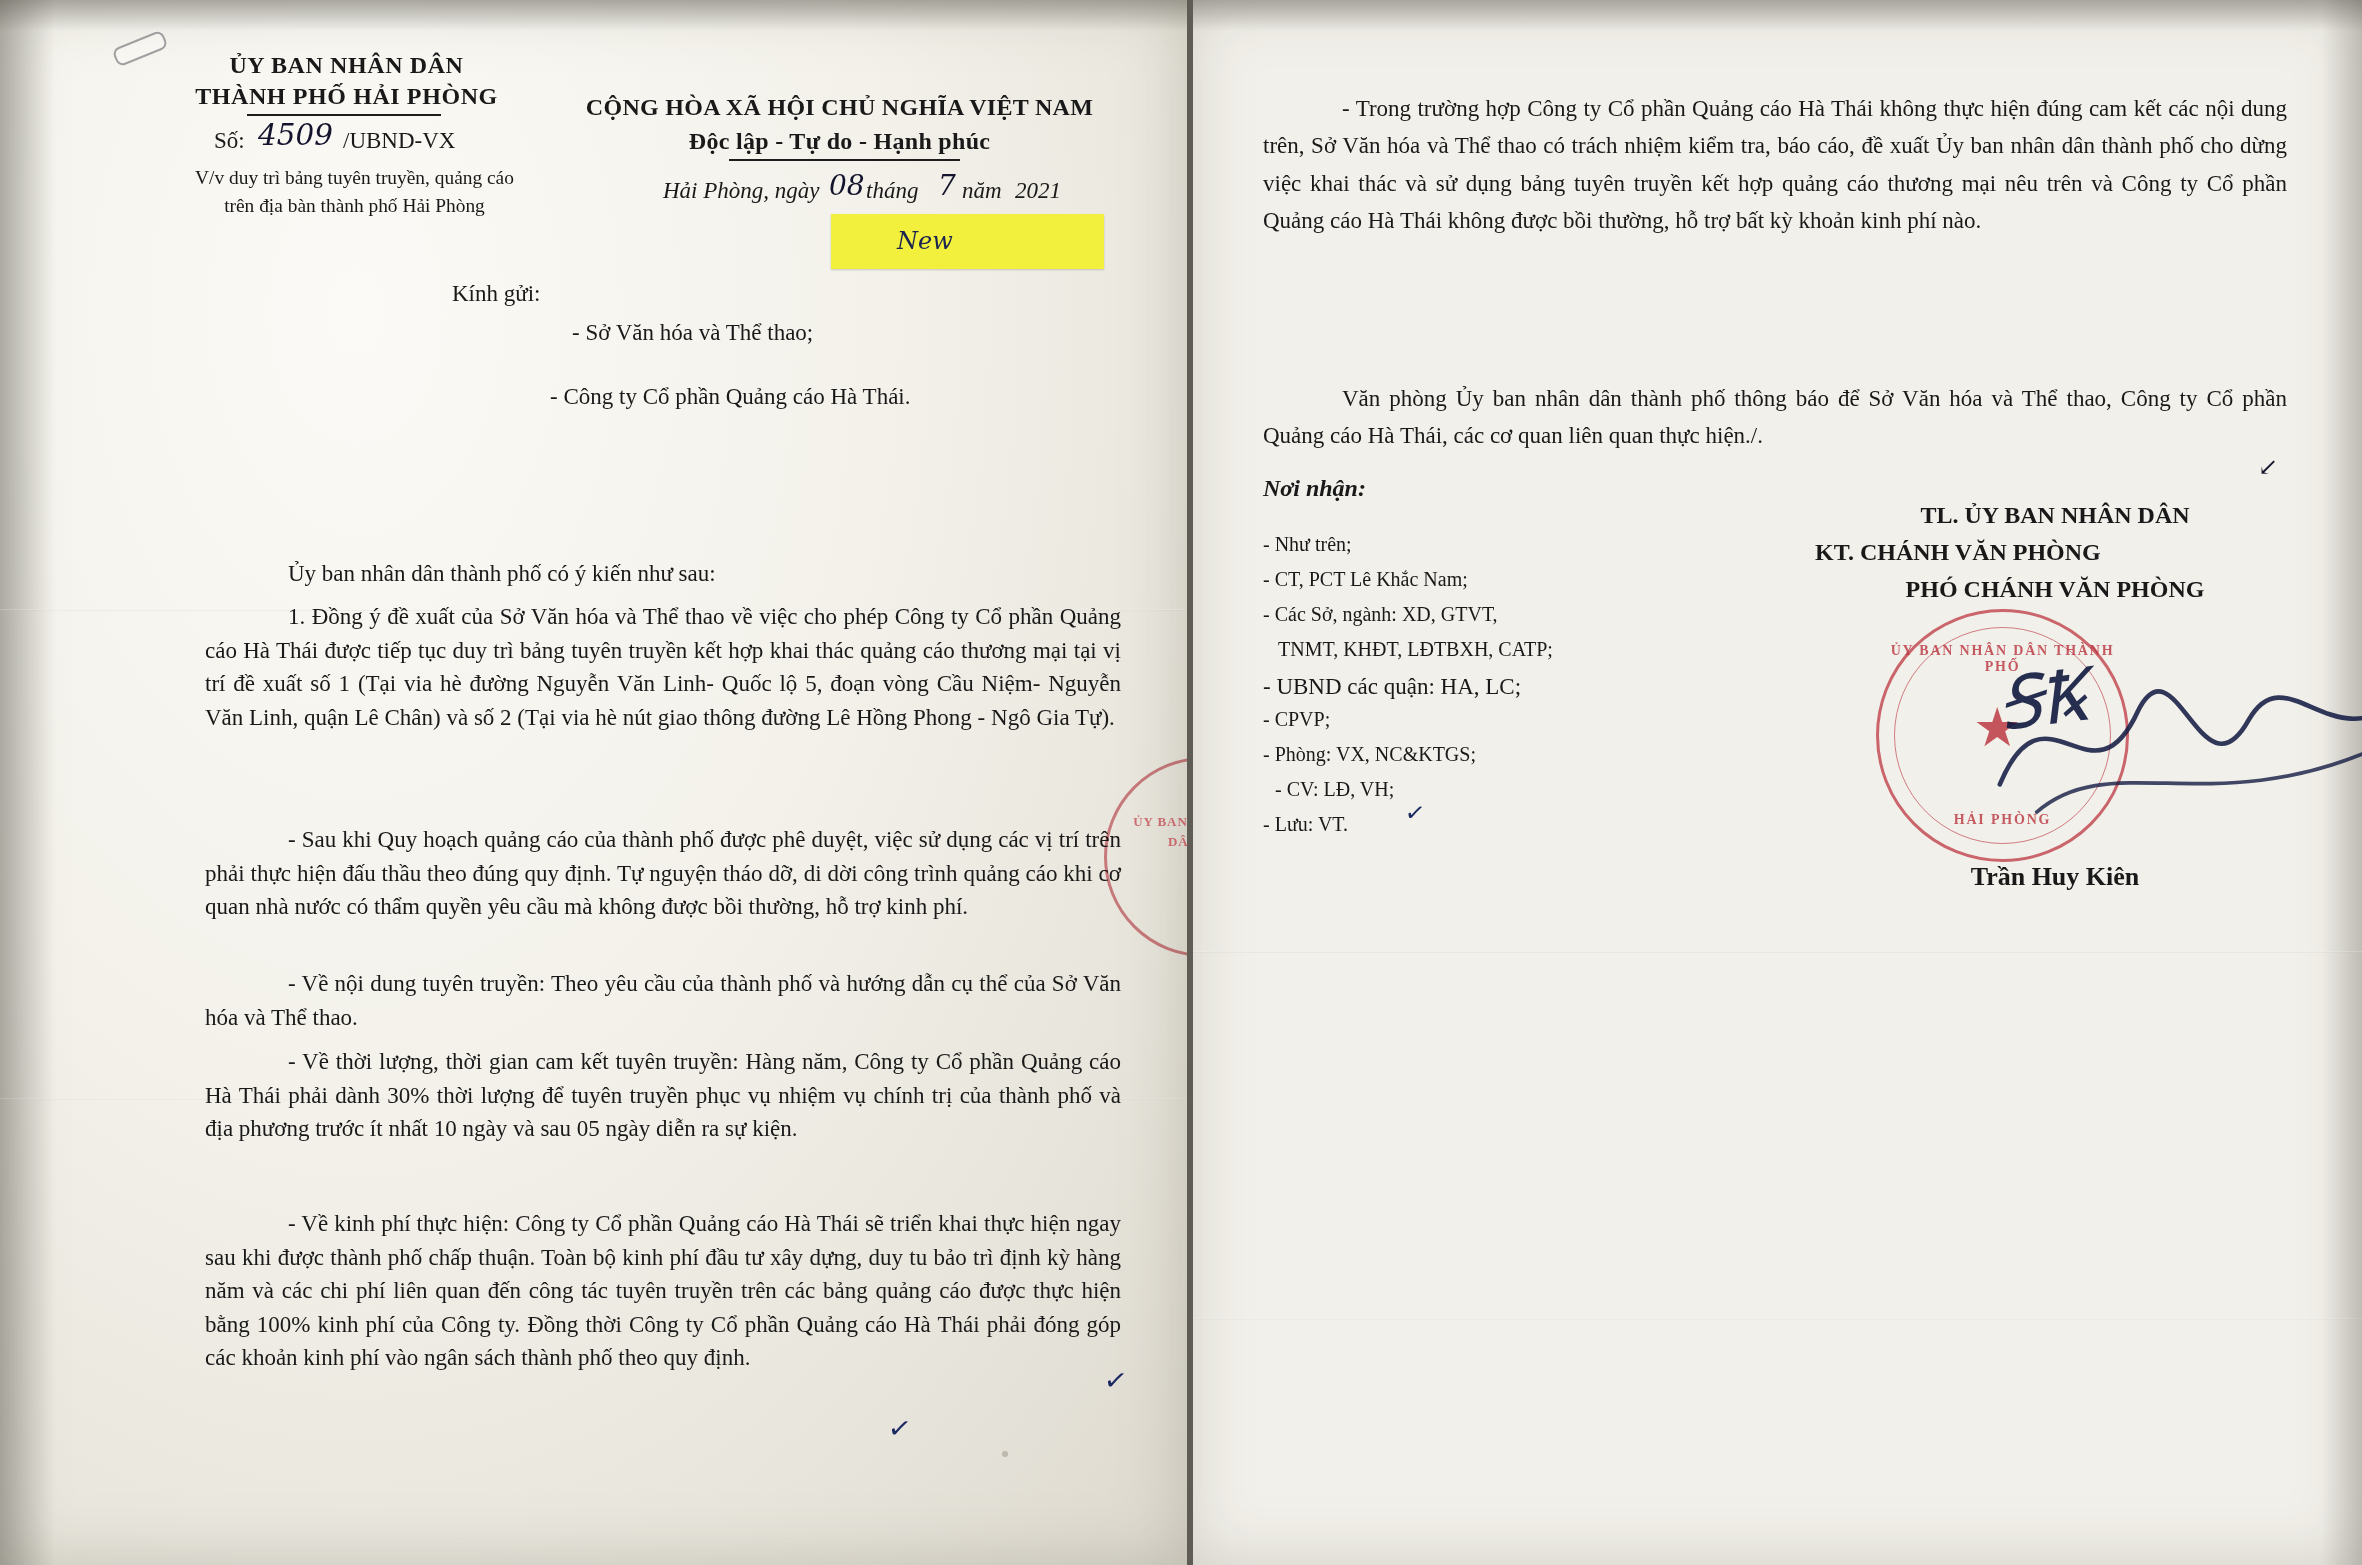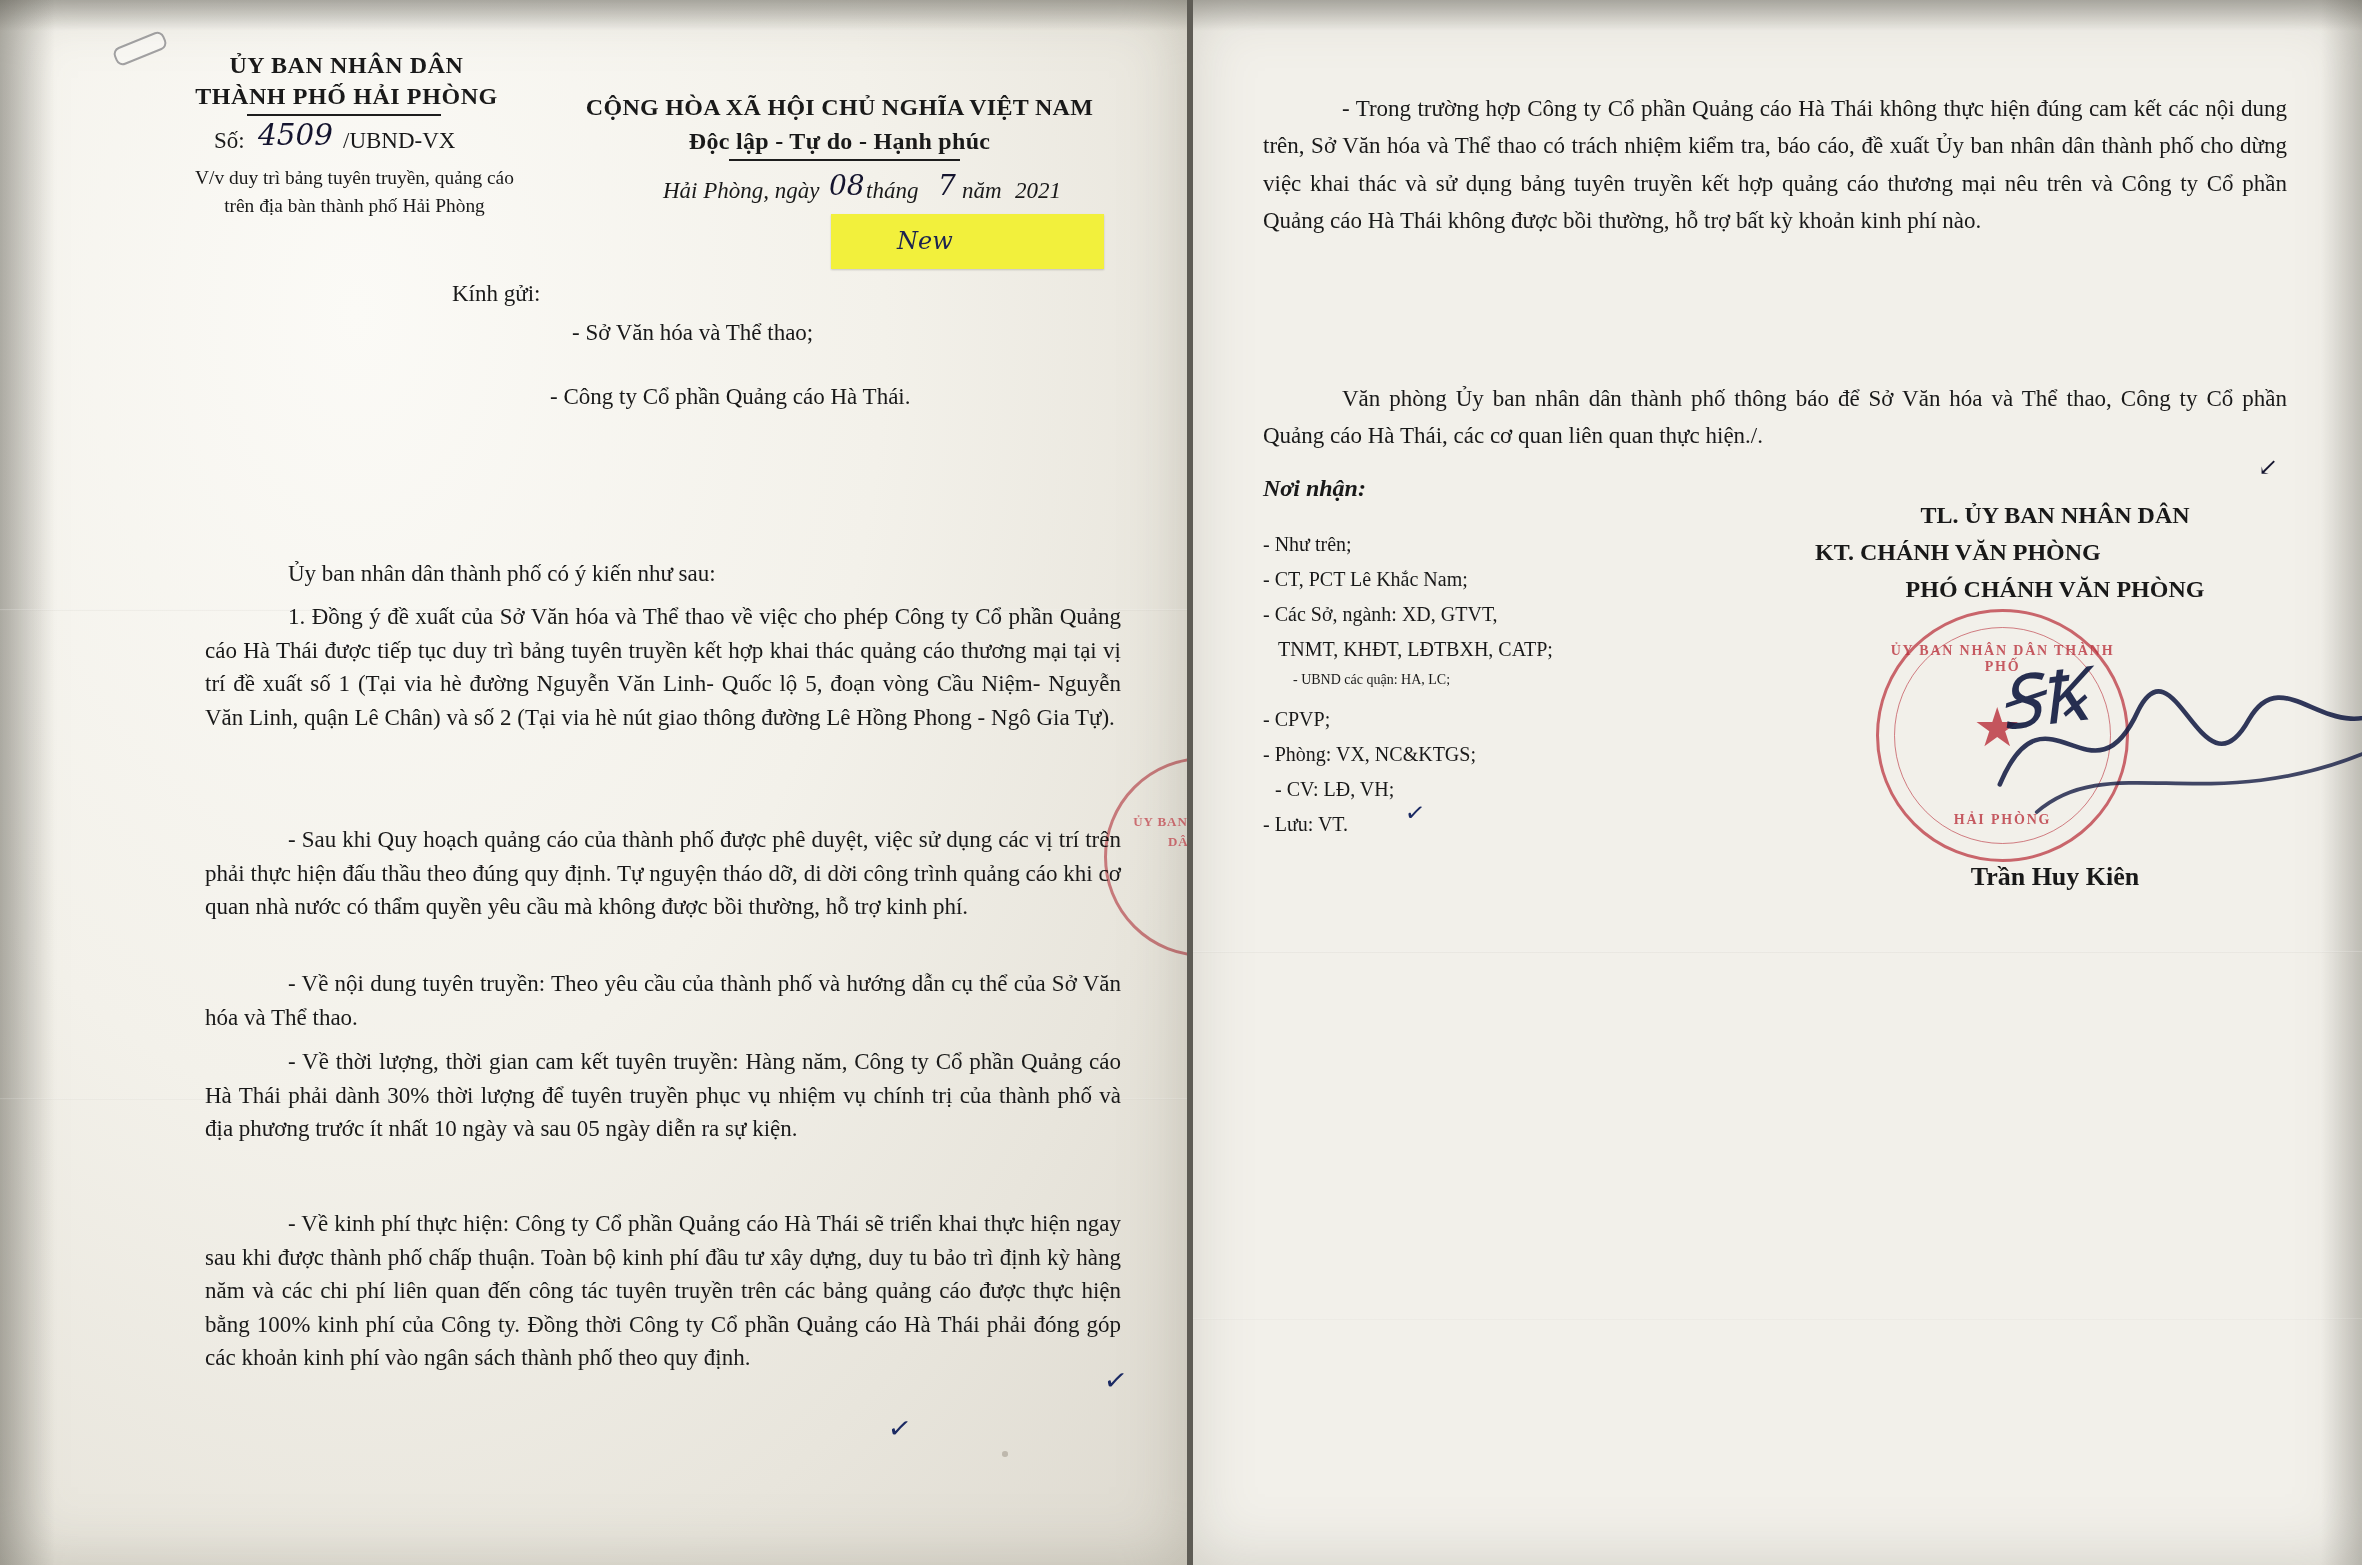--- a/index.html
+++ b/index.html
@@ -279,21 +279,21 @@
 
       <div class="t body-t" style="top:90px;left:76px;width:1024px;text-indent:79px;text-align:justify;line-height:1.62;">- Trong trường hợp Công ty Cổ phần Quảng cáo Hà Thái không thực hiện đúng cam kết các nội dung trên, Sở Văn hóa và Thể thao có trách nhiệm kiểm tra, báo cáo, đề xuất Ủy ban nhân dân thành phố cho dừng việc khai thác và sử dụng bảng tuyên truyền kết hợp quảng cáo thương mại nêu trên và Công ty Cổ phần Quảng cáo Hà Thái không được bồi thường, hỗ trợ bất kỳ khoản kinh phí nào.</div>
 
       <div class="t body-t" style="top:380px;left:76px;width:1024px;text-indent:79px;text-align:justify;line-height:1.62;">Văn phòng Ủy ban nhân dân thành phố thông báo để Sở Văn hóa và Thể thao, Công ty Cổ phần Quảng cáo Hà Thái, các cơ quan liên quan thực hiện./.</div>
 
       <div class="t b i" style="top:471px;left:76px;font-size:24px;text-align:right;">Nơi nhận:</div>
       <div class="t small" style="top:530px;left:76px;font-size:20px;">- Như trên;</div>
       <div class="t small" style="top:565px;left:76px;font-size:20px;">- CT, PCT Lê Khắc Nam;</div>
       <div class="t small" style="top:600px;left:76px;font-size:20px;">- Các Sở, ngành: XD, GTVT,</div>
       <div class="t small" style="top:635px;left:76px;font-size:20px;">   TNMT, KHĐT, LĐTBXH, CATP;</div>
-      <div class="t small" style="top:670px;left:76px;font-size:14px;margin-left:30px;">- UBND các quận: HA, LC;</div>
+      <div class="t small" style="top:670px;left:76px;font-size:23px;">- UBND các quận: HA, LC;</div>
       <div class="t small" style="top:705px;left:76px;font-size:20px;font-family:Liberation Serif, serif;">- CPVP;</div>
       <div class="t small" style="top:740px;left:76px;font-size:20px;">- Phòng: VX, NC&amp;KTGS;</div>
       <div class="t small" style="top:775px;left:88px;font-size:20px;">- CV: LĐ, VH;</div>
       <div class="t small" style="top:810px;left:76px;font-size:20px;">- Lưu: VT.</div>
       <div class="tick" style="top:799px;left:218px;font-size:24px;">✓</div>
 
       <div class="t b" style="top:498px;left:628px;width:480px;text-align:center;font-size:24px;">TL. ỦY BAN NHÂN DÂN</div>
       <div class="t b" style="top:535px;left:628px;width:480px;text-align:left;font-size:24px;">KT. CHÁNH VĂN PHÒNG</div>
       <div class="t b" style="top:572px;left:628px;width:480px;text-align:center;font-size:24px;">PHÓ CHÁNH VĂN PHÒNG</div>
 

